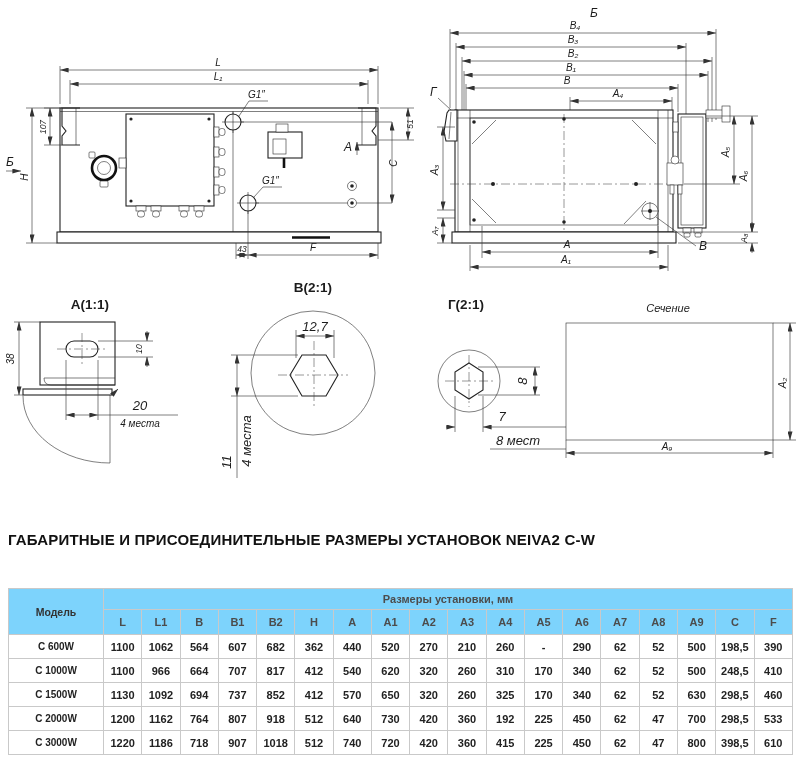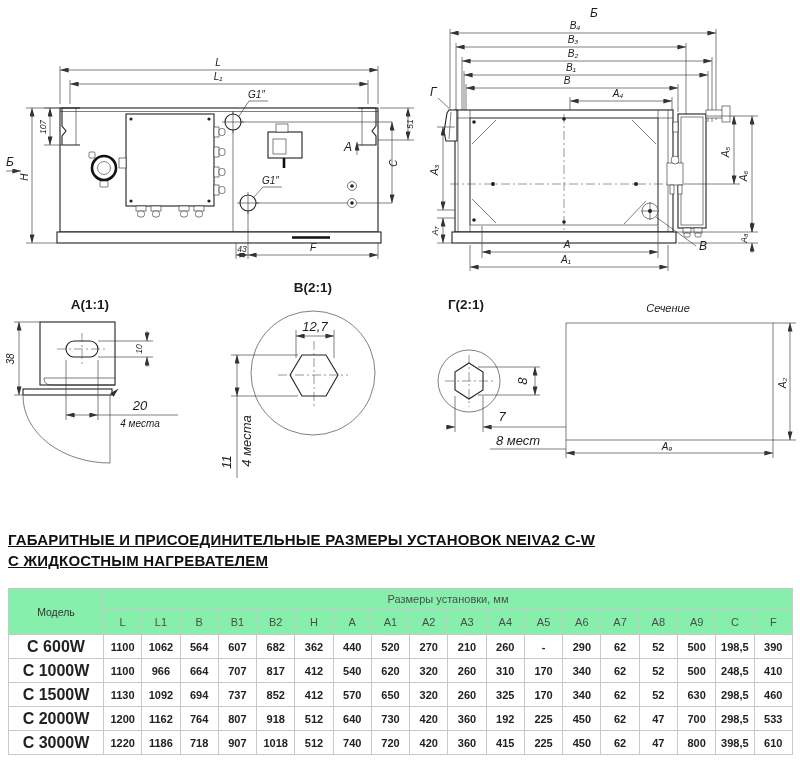--- a/index.html
+++ b/index.html
@@ -18,32 +18,32 @@
   text{fill:#1c1c1c;}
   .t-dim{font:italic 10px "Liberation Sans",sans-serif;}
   .t-dim-sm{font:italic 8.5px "Liberation Sans",sans-serif;}
   .t-dim-lg{font:italic 13px "Liberation Sans",sans-serif;}
   .t-title{font:600 13.5px "Liberation Sans",sans-serif;}
   .t-marker{font:italic 12px "Liberation Sans",sans-serif;}
   .t-sec{font:italic 11px "Liberation Sans",sans-serif;}
   .mid{text-anchor:middle;}
   
   .heading{position:absolute;left:8px;top:529px;width:780px;
-    font-weight:bold;font-size:15px;line-height:21px;letter-spacing:.2px;color:#111;text-decoration:underline;}
+    font-weight:bold;font-size:15px;line-height:21px;letter-spacing:.2px;color:#111;}
   
   .tbl-wrap{position:absolute;left:8px;top:588px;width:785px;}
   table{border-collapse:collapse;width:100%;table-layout:fixed;}
   td,th{border:1px solid #c9c9c9;text-align:center;vertical-align:middle;
     font-size:11px;overflow:hidden;white-space:nowrap;padding:0;}
-  th{background:#86efac;color:#4c4c4c;font-weight:normal;}
+  th{background:#7dd3fc;color:#4c4c4c;font-weight:bold;}
   .group-h{height:21px;font-size:10.5px;color:#333;}
   .col-h{height:25px;font-size:10.5px;}
   .model-h{font-size:10.5px;color:#333;}
   tbody td{height:23px;font-weight:bold;color:#222;font-size:11px;}
-  tbody td.model-cell{font-size:16px;}
+  tbody td.model-cell{font-size:10px;}
 </style>
 </head>
 <body>
 
 <div class="sheet">
 
 <svg width="800" height="525" viewBox="0 0 800 525">
   <defs>
     <marker id="arr" viewBox="0 0 9 5" refX="8.6" refY="2.5" markerWidth="9" markerHeight="5" markerUnits="userSpaceOnUse" orient="auto-start-reverse">
       <path d="M0,0 L9,2.5 L0,5 z" fill="#333"></path>
@@ -389,21 +389,20 @@
 
     <line class="dim" x1="566" y1="440" x2="566" y2="458"></line>
     <line class="dim" x1="773" y1="440" x2="773" y2="458"></line>
     <line class="dim" x1="566" y1="453" x2="773" y2="453" marker-start="url(#arr)" marker-end="url(#arr)"></line>
     <text class="t-dim mid" x="667" y="450">A₉</text>
   </g>
 </svg>
 
 <div class="heading">
   <div>ГАБАРИТНЫЕ И ПРИСОЕДИНИТЕЛЬНЫЕ РАЗМЕРЫ УСТАНОВОК NEIVA2 C-W</div>
-  <div>С ЖИДКОСТНЫМ НАГРЕВАТЕЛЕМ</div>
 </div>
 
 <div class="tbl-wrap">
   <table>
     <colgroup>
       <col style="width:95px">
     </colgroup>
     <thead>
       <tr class="group-h">
         <th rowspan="2" class="model-h">Модель</th>

